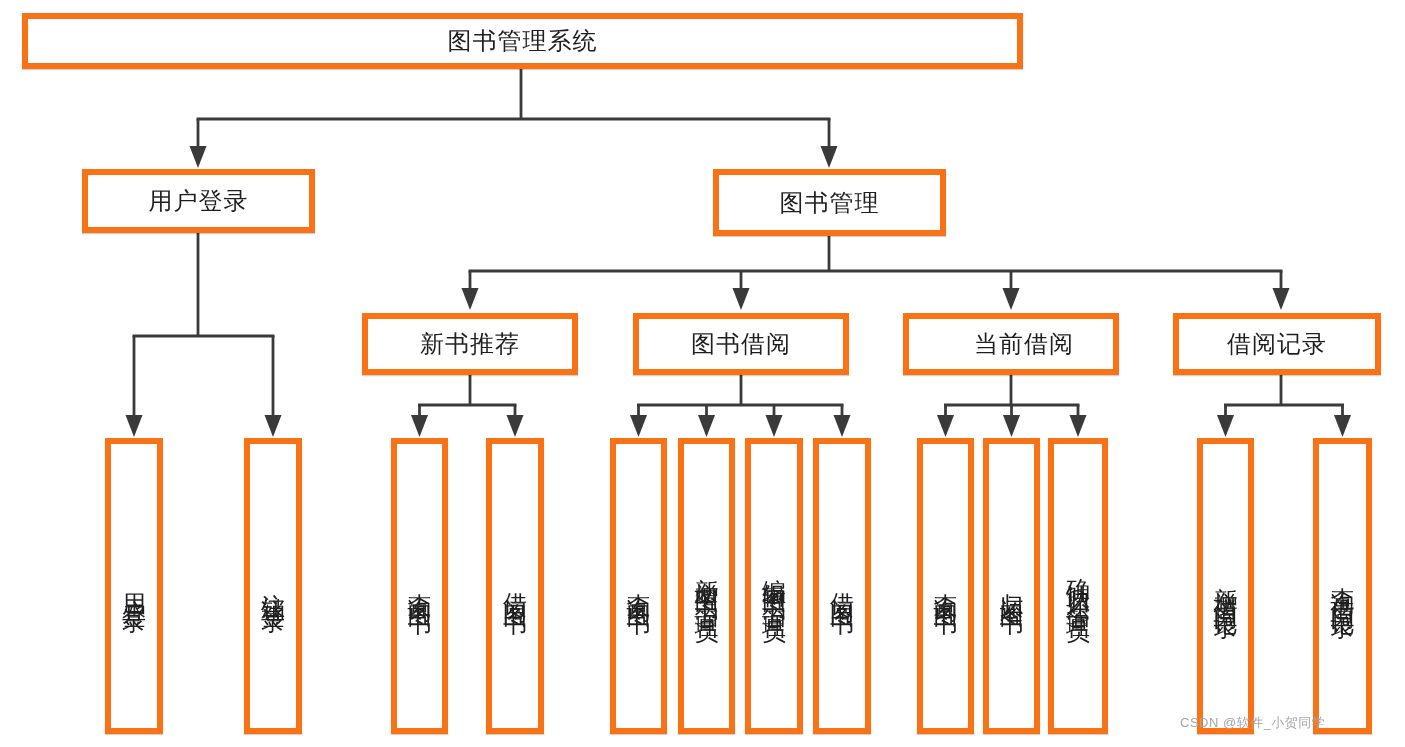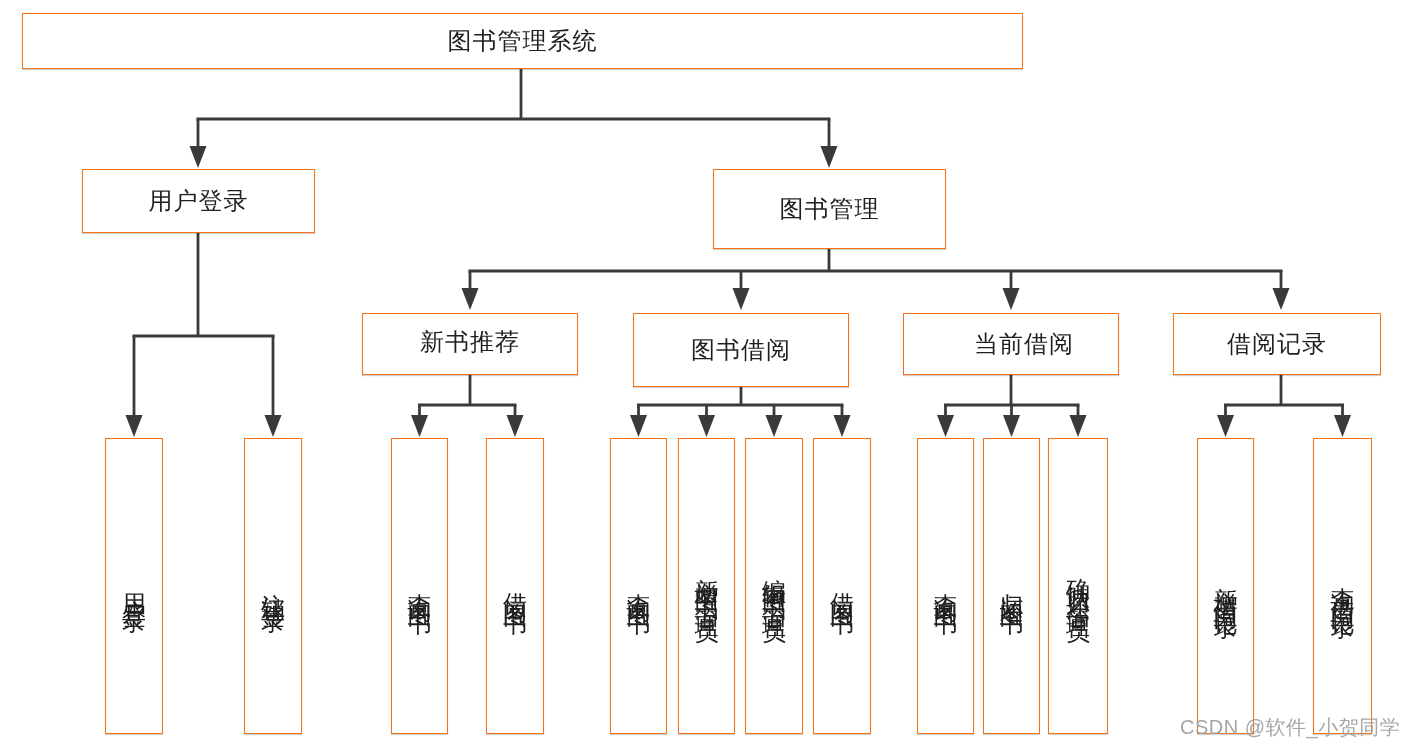--- a/index.html
+++ b/index.html
@@ -13,41 +13,41 @@
   }
   svg.connectors {
     position: absolute;
     left: 0; top: 0;
     width: 1405px; height: 747px;
   }
   .box {
     position: absolute;
     box-sizing: border-box;
     background: #ffffff;
-    border: 1px solid #f97316;
+    border: 6px solid #f97316;
     color: #1f1f1f;
     display: flex;
     align-items: center;
     justify-content: center;
     font-size: 24px;
     line-height: 1;
     box-shadow: 0 1px 1px rgba(0,0,0,0.18);
   }
   .hbox { letter-spacing: 1px; }
   .vbox {
     writing-mode: vertical-rl;
     text-orientation: mixed;
     letter-spacing: 6px;
     font-size: 24px;
   }
   .watermark {
     position: absolute;
     left: 1180px;
     top: 714px;
-    font-size: 20px;
+    font-size: 13px;
     letter-spacing: 0.5px;
     color: #a6a6a6;
     white-space: nowrap;
     z-index: 5;
   }
 </style>
 </head>
 <body>
 
 <div class="canvas">
@@ -114,24 +114,24 @@
       <polygon points="1003,415 1020,415 1011.5,437"></polygon>
       <polygon points="1069.5,415 1086.5,415 1078,437"></polygon>
       <polygon points="1217,415 1234,415 1225.5,437"></polygon>
       <polygon points="1334,415 1351,415 1342.5,437"></polygon>
     </g>
   </svg>
 
   <div class="box hbox" style="left:22px; top:13px; width:1001px; height:56px;">图书管理系统</div>
 
   <div class="box hbox" style="left:82px; top:169px; width:233px; height:64px;">用户登录</div>
-  <div class="box hbox" style="left:713px; top:169px; width:233px; height:80px;">图书管理</div>
+  <div class="box hbox" style="left:713px; top:169px; width:233px; height:67px;">图书管理</div>
 
-  <div class="box hbox" style="left:362px; top:313px; width:216px; height:62px;font-family:Liberation Mono, monospace;">新书推荐</div>
-  <div class="box hbox" style="left:633px; top:313px; width:216px; height:74px;">图书借阅</div>
+  <div class="box hbox" style="left:362px; top:313px; width:216px; height:62px;">新书推荐</div>
+  <div class="box hbox" style="left:633px; top:313px; width:216px; height:62px;">图书借阅</div>
   <div class="box hbox" style="left:903px; top:313px; width:216px; height:62px;padding-left:26px;">当前借阅</div>
   <div class="box hbox" style="left:1173px; top:313px; width:208px; height:62px;">借阅记录</div>
 
   <div class="box vbox" style="left:105px; top:438px; width:58px; height:296px;">用户登录</div>
   <div class="box vbox" style="left:244px; top:438px; width:58px; height:296px;">注销登录</div>
 
   <div class="box vbox" style="left:391px; top:438px; width:57px; height:296px;">查询图书</div>
   <div class="box vbox" style="left:486px; top:438px; width:58px; height:296px;">借阅图书</div>
 
   <div class="box vbox" style="left:610px; top:438px; width:57px; height:296px;">查询图书</div>

